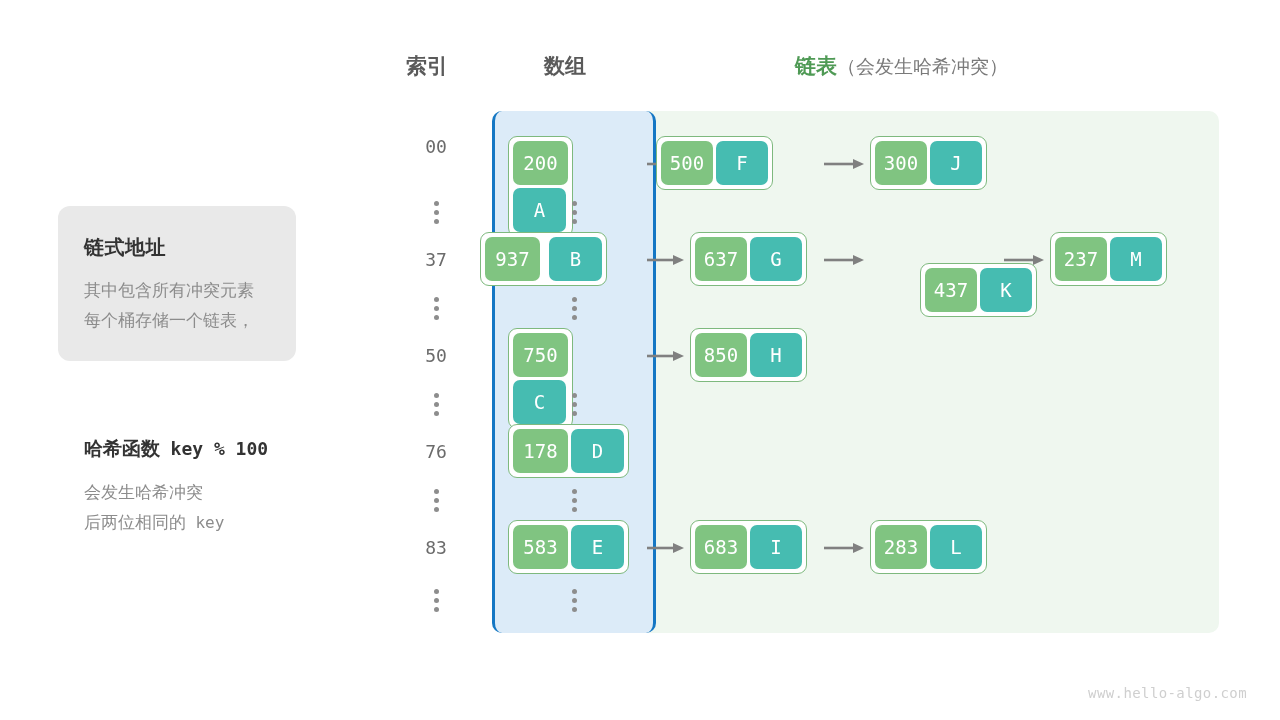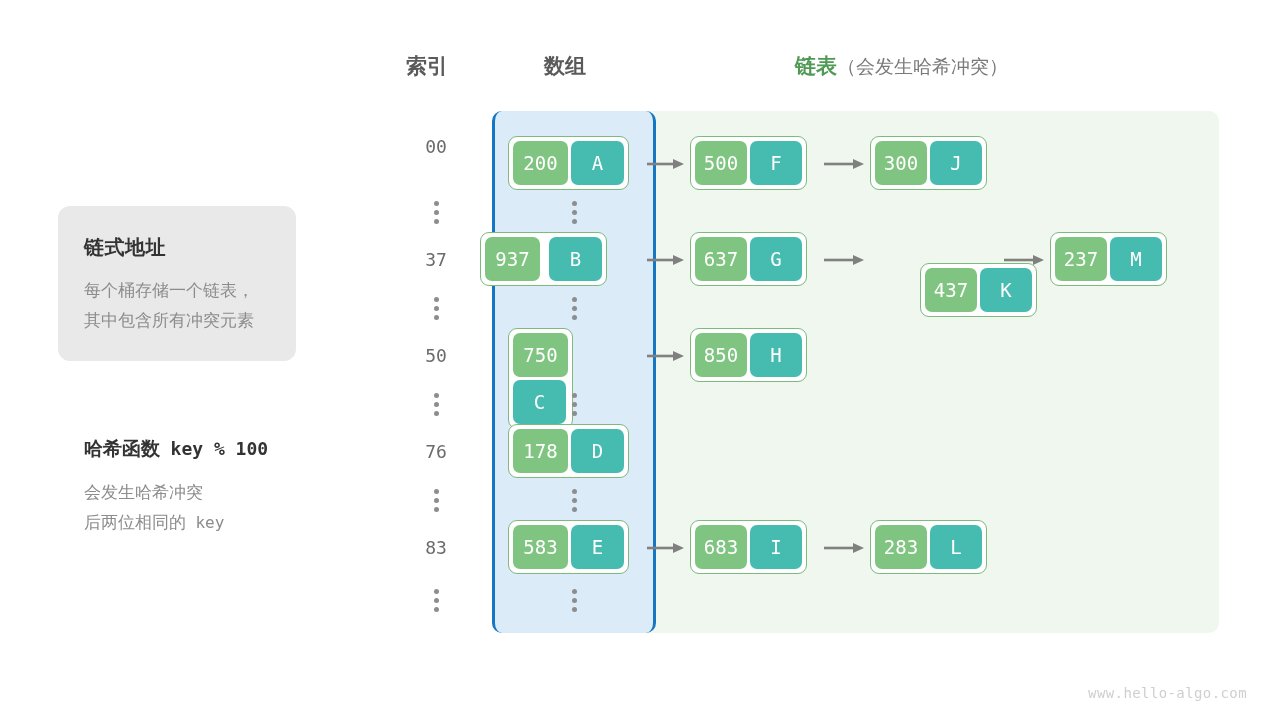--- a/index.html
+++ b/index.html
@@ -200,44 +200,44 @@
   <div id="list-panel"></div>
   <div id="array-panel"></div>
 
   <div class="hdr" id="hdr-index">索引</div>
   <div class="hdr" id="hdr-array">数组</div>
   <div class="hdr" id="hdr-list"><span class="green">链表</span><span class="paren">（会发生哈希冲突）</span></div>
 
   <div id="info-card">
     <div id="info-card-title">链式地址</div>
     <div id="info-card-desc">
+      <div>其中包含所有冲突元素</div>
       <div>每个桶存储一个链表，</div>
-      <div>其中包含所有冲突元素</div>
     </div>
   </div>
 
   <div id="hash-title"><span>哈希函数</span>&nbsp;&nbsp;<span class="mono">key % 100</span></div>
   <div id="hash-desc">
     <div>会发生哈希冲突</div>
     <div><span>后两位相同的</span>&nbsp;&nbsp;<span class="mono">key</span></div>
   </div>
 
   <div id="rows-layer">
       <div class="idx" style="left: 406px; top: 136px;">00</div>
-      <div class="node" style="left: 508px; top: 136px;">
+      <div class="node" style="left: 508px; top: 136px; flex-direction: column;">
         <div class="key">200</div>
         <div class="val">A</div>
       </div>
       <div class="arrow" style="left: 647px; top: 158px; width: 37px;">
         <svg width="37" height="12" viewBox="0 0 37 12">
           <line x1="0" y1="6" x2="28" y2="6" stroke="#808080" stroke-width="2.6"></line>
           <polygon points="26,1 37,6 26,11" fill="#808080"></polygon>
         </svg>
       </div>
-      <div class="node narrow" style="left: 690px; top: 136px;">
+      <div class="node narrow" style="left: 656px; top: 136px;">
         <div class="key">500</div>
         <div class="val">F</div>
       </div>
       <div class="arrow" style="left: 824px; top: 158px; width: 40px;">
         <svg width="40" height="12" viewBox="0 0 40 12">
           <line x1="0" y1="6" x2="31" y2="6" stroke="#808080" stroke-width="2.6"></line>
           <polygon points="29,1 40,6 29,11" fill="#808080"></polygon>
         </svg>
       </div>
       <div class="node narrow" style="left: 870px; top: 136px;">

